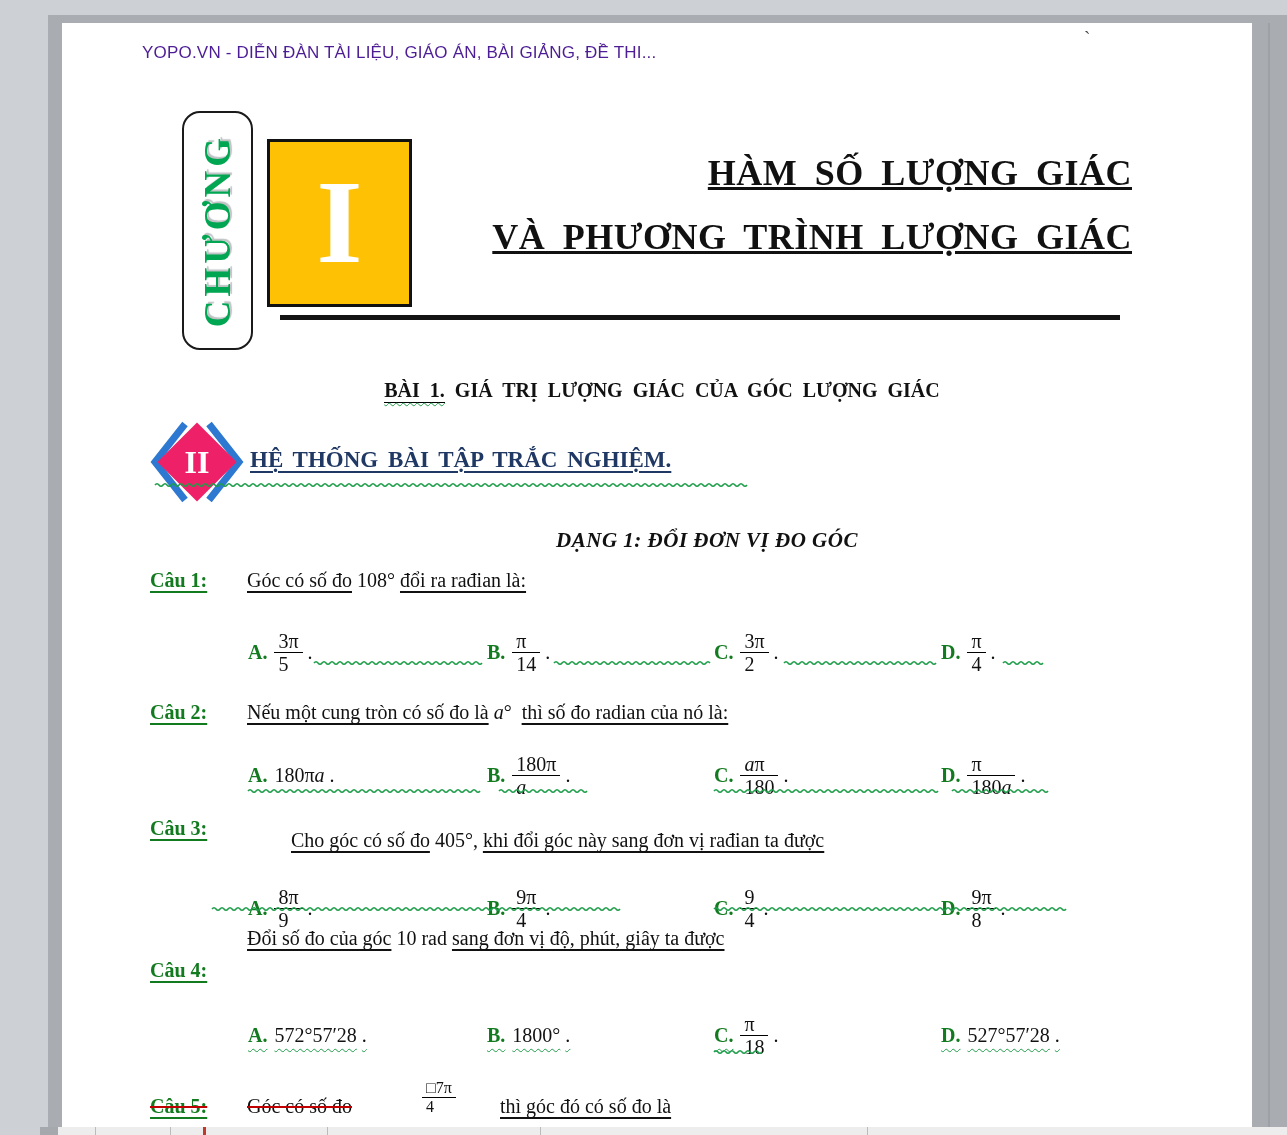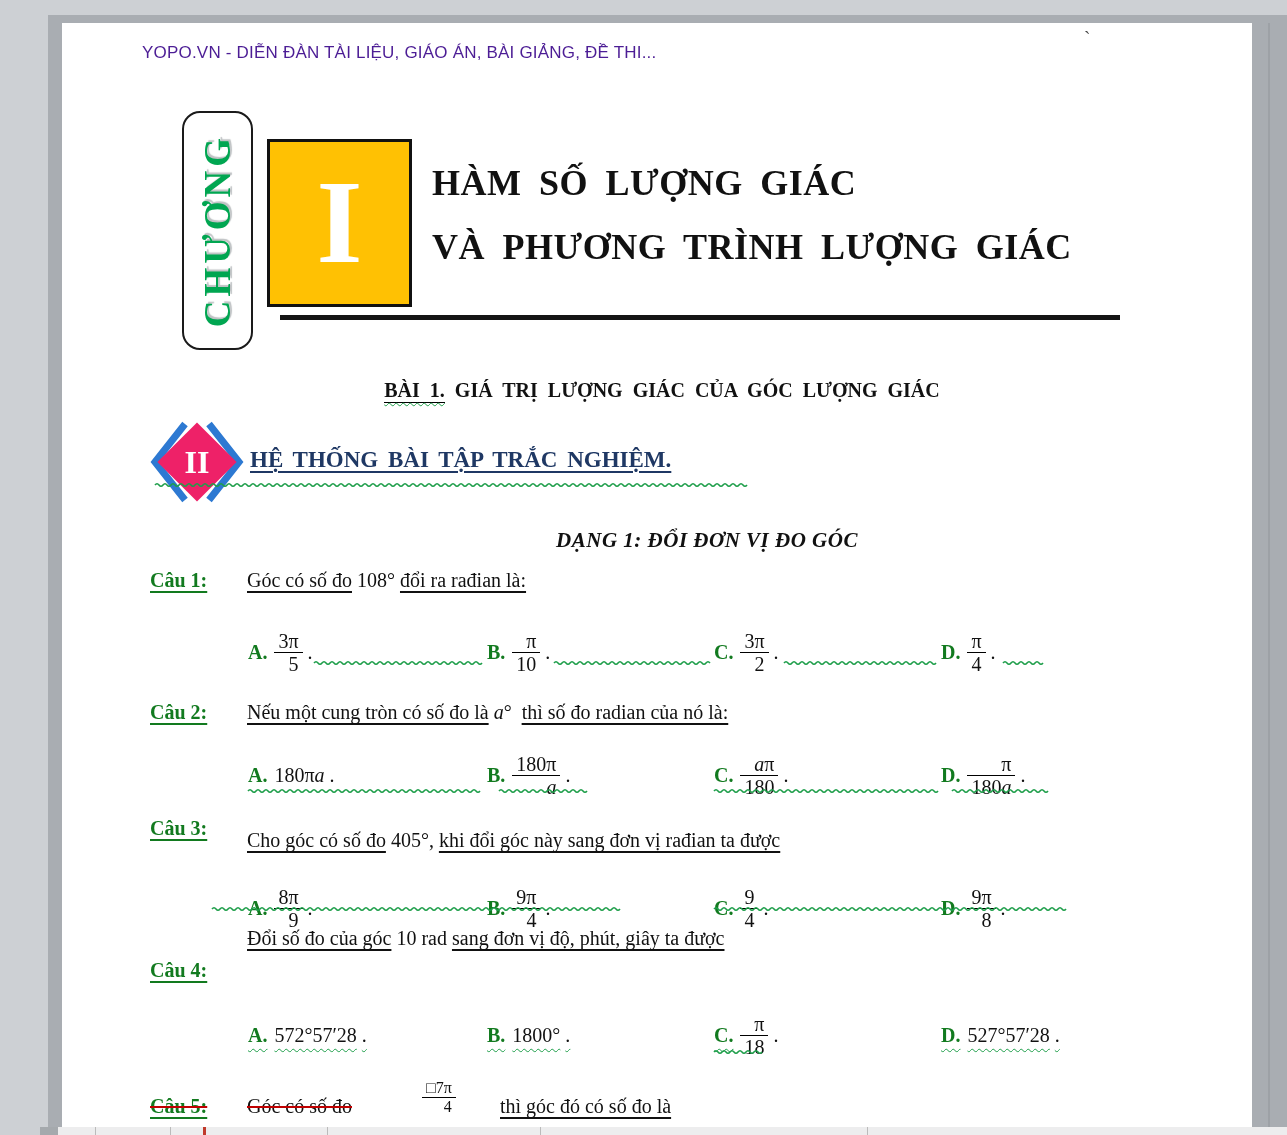--- a/index.html
+++ b/index.html
@@ -21,21 +21,21 @@
                  display:flex; align-items:center; justify-content:center; background:#fff; }
   .chapter-label { writing-mode:vertical-rl; transform:rotate(180deg);
                    font-weight:bold; font-size:37px; letter-spacing:4px;
                    color:#00A651; text-shadow:2px 2px 1px #bfc2c4; }
 
   .num-box { position:absolute; left:205px; top:116px; width:145px; height:168px;
              background:#FFC103; border:3px solid #111;
              display:flex; align-items:center; justify-content:center; }
   .num-I { font-size:118px; font-weight:bold; color:#fff; line-height:1; }
 
-  .title { position:absolute; left:370px; top:142px; width:700px; text-align:left; }
+  .title { position:absolute; left:370px; top:132px; width:700px; text-align:right;text-decoration:underline; }
   .title .t { font-size:36px; font-weight:bold; letter-spacing:0.5px; word-spacing:8px; line-height:1; }
   .title .t2 { margin-top:28px; }
 
   .rule { position:absolute; left:218px; top:292px; width:840px; height:5px; background:#141414; }
 
   .lesson { position:absolute; left:100px; top:356px; width:1000px; text-align:center;
             font-size:20px; font-weight:bold; word-spacing:5px; }
   .bai { border-bottom:1.5px solid #000; padding-bottom:1px;
          text-decoration:underline wavy 1px #1E9E4A; text-underline-offset:5px;margin-top:28px; }
 
@@ -50,21 +50,21 @@
   .q-label { position:absolute; left:88px; font-size:20px; font-weight:bold; color:#127A1F; }
   .q-text  { position:absolute; left:185px; font-size:20px; }
   .rwavy { text-decoration-line:underline; text-decoration-style:wavy;
            text-decoration-color:#CF3A2A; text-decoration-thickness:1px; text-underline-offset:4px;text-decoration:underline; }
   .strike { text-decoration:line-through; text-decoration-color:#C00000; text-decoration-thickness:1.5px; }
 
   .row { position:absolute; left:0; width:1190px; height:64px; }
   .opt { position:absolute; top:0; height:64px; display:flex; align-items:center; font-size:20px; }
   .o1{left:186px;} .o2{left:425px;} .o3{left:652px;} .o4{left:879px;}
   .letter { color:#127A1F; font-weight:bold; margin-right:7px; }
-  .frac { display:inline-block; text-align:right; vertical-align:middle; line-height:1.1; }
+  .frac { display:inline-block; text-align:left; vertical-align:middle; line-height:1.1; }
   .fnum { display:block; padding:0 4px; }
   .fden { display:block; border-top:1.7px solid #000; padding:0 4px; }
   .tail { margin-left:5px; }
   .it { font-style:italic; }
   .gwavy { text-decoration:underline wavy 1px #1E9E4A; text-underline-offset:6px;
            display:inline-flex; align-items:center; }
 
   svg.wave { position:absolute; overflow:visible; }
 
   .q5frac { position:absolute; left:360px; top:1056px; }
@@ -123,21 +123,21 @@
         <span class="frac">
           <span class="fnum">3π</span>
           <span class="fden">5</span>
         </span>
         <span class="tail">.</span>
       </div>
     <div class="opt o2">
         <span class="letter">B.</span>
         <span class="frac">
           <span class="fnum">π</span>
-          <span class="fden">10</span>
+          <span class="fden">14</span>
         </span>
         <span class="tail">.</span>
       </div>
     <div class="opt o3">
         <span class="letter">C.</span>
         <span class="frac">
           <span class="fnum">3π</span>
           <span class="fden">2</span>
         </span>
         <span class="tail">.</span>
@@ -205,21 +205,21 @@
       <path fill="none" stroke="#1E9E4A" stroke-width="1.6" d="M0 3 q2 -2.5 4 0 t4 0 t4 0 t4 0 t4 0 t4 0 t4 0 t4 0 t4 0 t4 0 t4 0 t4 0 t4 0 t4 0 t4 0 t4 0 t4 0 t4 0 t4 0 t4 0 t4 0 t4 0"></path>
     </svg>
   <svg class="wave" style="left:652px; top:765px;" width="224" height="6">
       <path fill="none" stroke="#1E9E4A" stroke-width="1.6" d="M0 3 q2 -2.5 4 0 t4 0 t4 0 t4 0 t4 0 t4 0 t4 0 t4 0 t4 0 t4 0 t4 0 t4 0 t4 0 t4 0 t4 0 t4 0 t4 0 t4 0 t4 0 t4 0 t4 0 t4 0 t4 0 t4 0 t4 0 t4 0 t4 0 t4 0 t4 0 t4 0 t4 0 t4 0 t4 0 t4 0 t4 0 t4 0 t4 0 t4 0 t4 0 t4 0 t4 0 t4 0 t4 0 t4 0 t4 0 t4 0 t4 0 t4 0 t4 0 t4 0 t4 0 t4 0 t4 0 t4 0 t4 0 t4 0"></path>
     </svg>
   <svg class="wave" style="left:890px; top:765px;" width="95" height="6">
       <path fill="none" stroke="#1E9E4A" stroke-width="1.6" d="M0 3 q2 -2.5 4 0 t4 0 t4 0 t4 0 t4 0 t4 0 t4 0 t4 0 t4 0 t4 0 t4 0 t4 0 t4 0 t4 0 t4 0 t4 0 t4 0 t4 0 t4 0 t4 0 t4 0 t4 0 t4 0 t4 0"></path>
     </svg>
 
   <div class="q-label" style="top:794px;"><span class="rwavy">Câu 3:</span></div>
-  <div class="q-text" style="top:806px;"><span class="rwavy">Cho góc có số đo</span><span> 405°, </span><span class="rwavy">khi đổi góc này sang đơn vị rađian ta được</span></div>
+  <div class="q-text" style="top:806px;margin-left:44px;"><span class="rwavy">Cho góc có số đo</span><span> 405°, </span><span class="rwavy">khi đổi góc này sang đơn vị rađian ta được</span></div>
   <div class="row" style="top:853px;">
     <div class="opt o1">
         <span class="letter">A.</span>
         <span class="frac">
           <span class="fnum">8π</span>
           <span class="fden">9</span>
         </span>
         <span class="tail">.</span>
       </div>
     <div class="opt o2">

